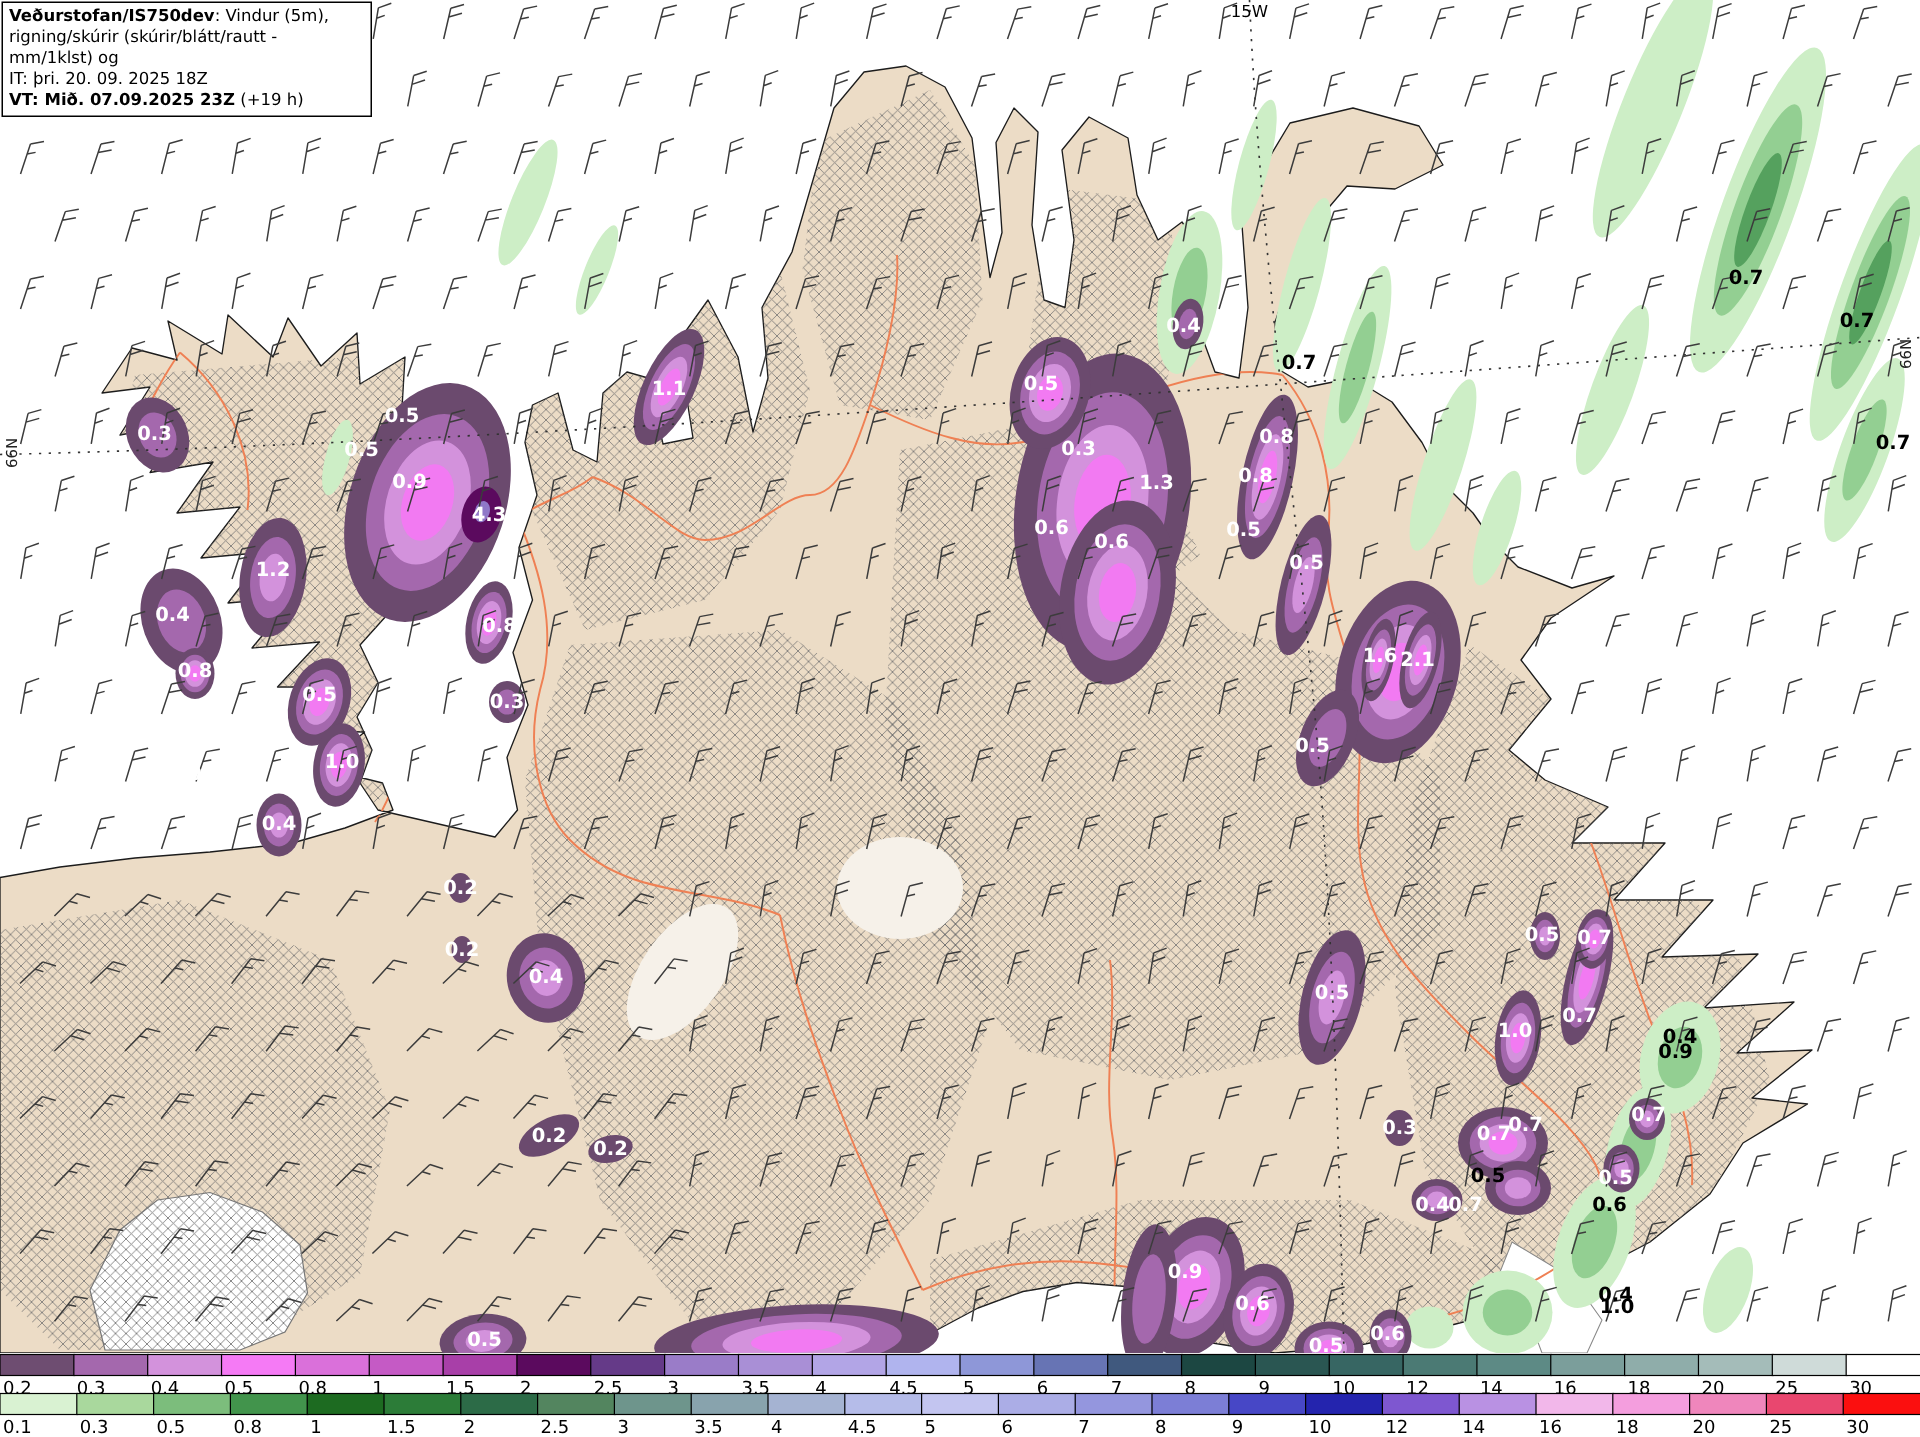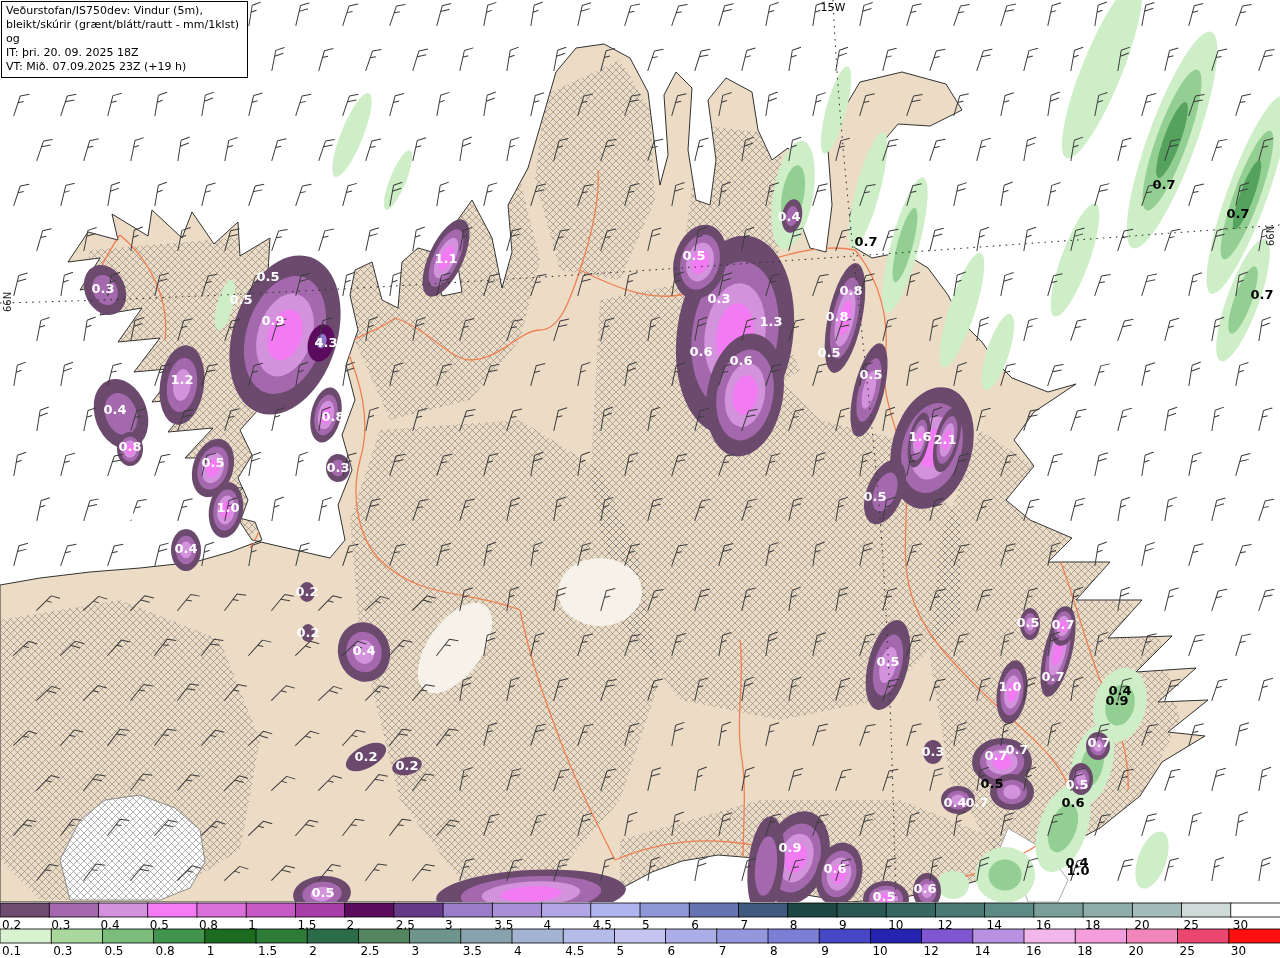--- a/index.html
+++ b/index.html
@@ -1,21 +1,21 @@
 <!DOCTYPE html>
 <html><head>
 <meta charset="utf-8">
 <style>
   html,body{margin:0;padding:0;background:#fff;}
   #page{position:relative;width:1280px;height:958px;overflow:hidden;background:#fff;
         font-family:"DejaVu Sans","Liberation Sans",sans-serif;}
   #mapsvg{position:absolute;left:0;top:0;}
   .legend{position:absolute;left:1px;top:1px;width:237px;background:#fff;border:1px solid #000;
           padding:2px 4px 3px 4px;font-size:11px;line-height:1.28;color:#000;z-index:5;}
-  .legend .b{font-weight:normal;}
+  .legend .b{font-weight:bold;}
 </style>
 </head>
 <body>
 
 <div id="page">
   <svg id="mapsvg" width="1280" height="958" viewBox="0 0 1280 958">
       <defs>
         <pattern id="hatch" width="7" height="7" patternUnits="userSpaceOnUse">
           <path d="M0,7 L7,0 M-1,1 L1,-1 M6,8 L8,6 M0,0 L7,7 M-1,6 L1,8 M6,-1 L8,1" stroke="#6f6f6f" stroke-width="0.6" fill="none"></path>
         </pattern>
@@ -1080,17 +1080,17 @@
         <text x="1026" y="955" font-size="12" fill="#000">16</text>
         <text x="1077.2" y="955" font-size="12" fill="#000">18</text>
         <text x="1128.4" y="955" font-size="12" fill="#000">20</text>
         <text x="1179.6000000000001" y="955" font-size="12" fill="#000">25</text>
         <text x="1230.8000000000002" y="955" font-size="12" fill="#000">30</text>
       </g>
     </svg>
 
   <div class="legend">
     <div><span class="b">Veðurstofan/IS750dev</span><span>: Vindur (5m),</span></div>
-    <div>bleikt/skúrir (grænt/blátt/rautt - mm/1klst) og</div>
+    <div>rigning/skúrir (skúrir/blátt/rautt - mm/1klst) og</div>
     <div>IT: þri. 20. 09. 2025 18Z</div>
     <div><span class="b">VT: Mið. 07.09.2025 23Z</span><span> (+19 h)</span></div>
   </div>
 </div>
 
 </body></html>

